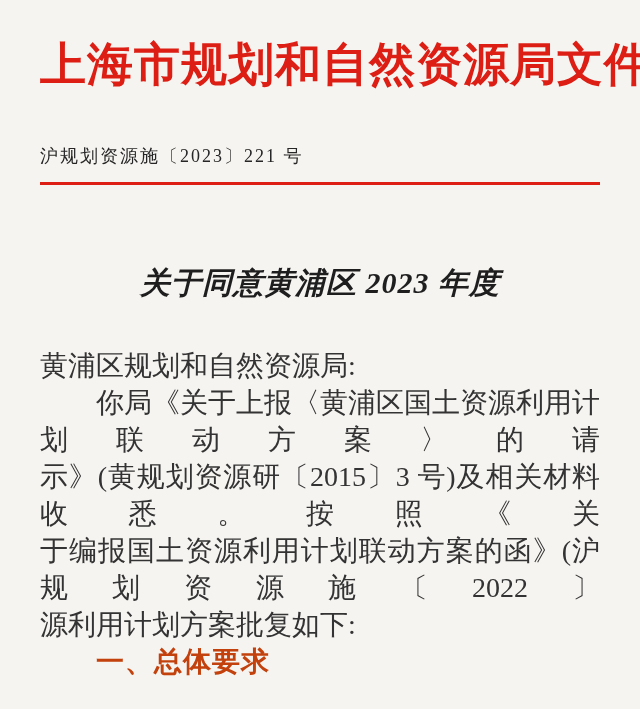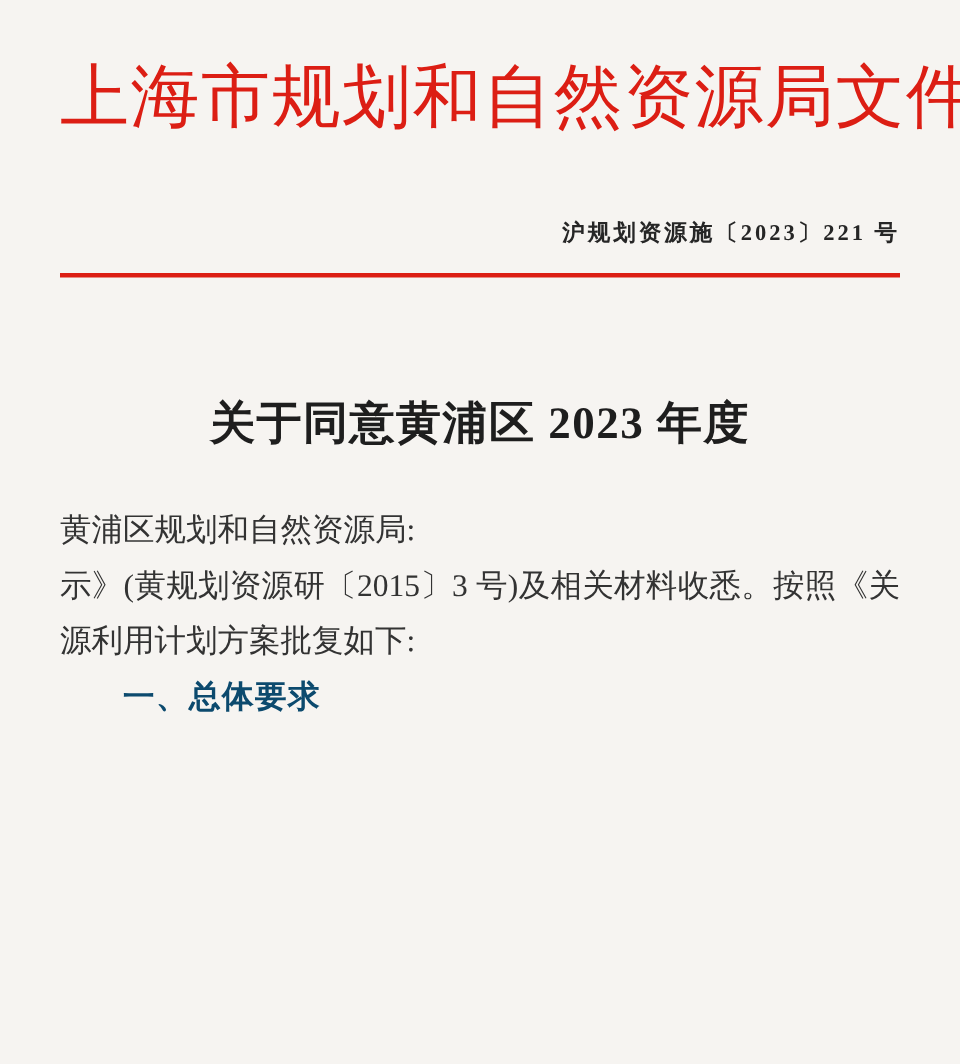--- a/index.html
+++ b/index.html
@@ -18,74 +18,74 @@
     box-sizing: border-box;
     width: 640px;
     height: 709px;
     padding: 0 40px;
     background: var(--page-bg, #f6f4f1);
   }
   .agency-title {
     margin-top: 26px;
     line-height: 78px;
     font-size: 46px;
-    font-weight: normal;
+    font-weight: bold;
     text-align: center;
     color: var(--accent-red, #dc1e14);
     letter-spacing: 1px;
     white-space: nowrap;
   }
   .doc-number {
     margin-top: 42px;
-    font-size: 15px;
+    font-size: 18px;
     line-height: 21px;
-    text-align: right;
+    text-align: left;
     color: #262626;
     letter-spacing: 2px;
-    font-weight: bold;
   }
   .red-rule {
     margin-top: 15px;
     height: 3px;
     background: var(--accent-red, #dc1e14);
     border: none;
   }
   .doc-title {
     margin: 77px 0 0 0;
     font-size: 30px;
     line-height: 42px;
     font-weight: bold;
     text-align: center;
     color: #1e1e1e;
   }
   .doc-title .title-line {
     display: block;
     letter-spacing: 1px;
+    font-style: italic;
   }
   .body-text {
-    margin-top: 31px;
-    font-size: 21px;
+    margin-top: 43px;
+    font-size: 28px;
     line-height: 37px;
     color: #333333;
   }
   .line {
     white-space: nowrap;
   }
   .line.fill {
     white-space: normal;
     text-align: justify;
     text-align-last: justify;
   }
   .line.indent {
     text-indent: 2em;
   }
   .line.heading {
     font-family: "Liberation Sans", "DejaVu Sans", sans-serif;
     font-weight: bold;
-    color: #0c4a6e;
+    color: #c2410c;
     letter-spacing: 1px;
   }
 </style>
 </head>
 <body>
 
 <div class="page">
 
   <div class="agency-title">上海市规划和自然资源局文件</div>
 
@@ -93,20 +93,22 @@
 
   <div class="red-rule"></div>
 
   <h1 class="doc-title">
     <span class="title-line">关于同意黄浦区 2023 年度</span>
   </h1>
 
   <div class="body-text">
     <div class="line">黄浦区规划和自然资源局:</div>
 
+    <div class="line indent fill">你局《关于上报〈黄浦区国土资源利用计划联动方案〉的请</div>
     <div class="line fill">示》(黄规划资源研〔2015〕3 号)及相关材料收悉。按照《关</div>
+    <div class="line fill">于编报国土资源利用计划联动方案的函》(沪规划资源施〔2022〕</div>
     <div class="line">源利用计划方案批复如下:</div>
 
     <div class="line indent heading">一、总体要求</div>
 
   </div>
 
 </div>
 
 </body></html>

